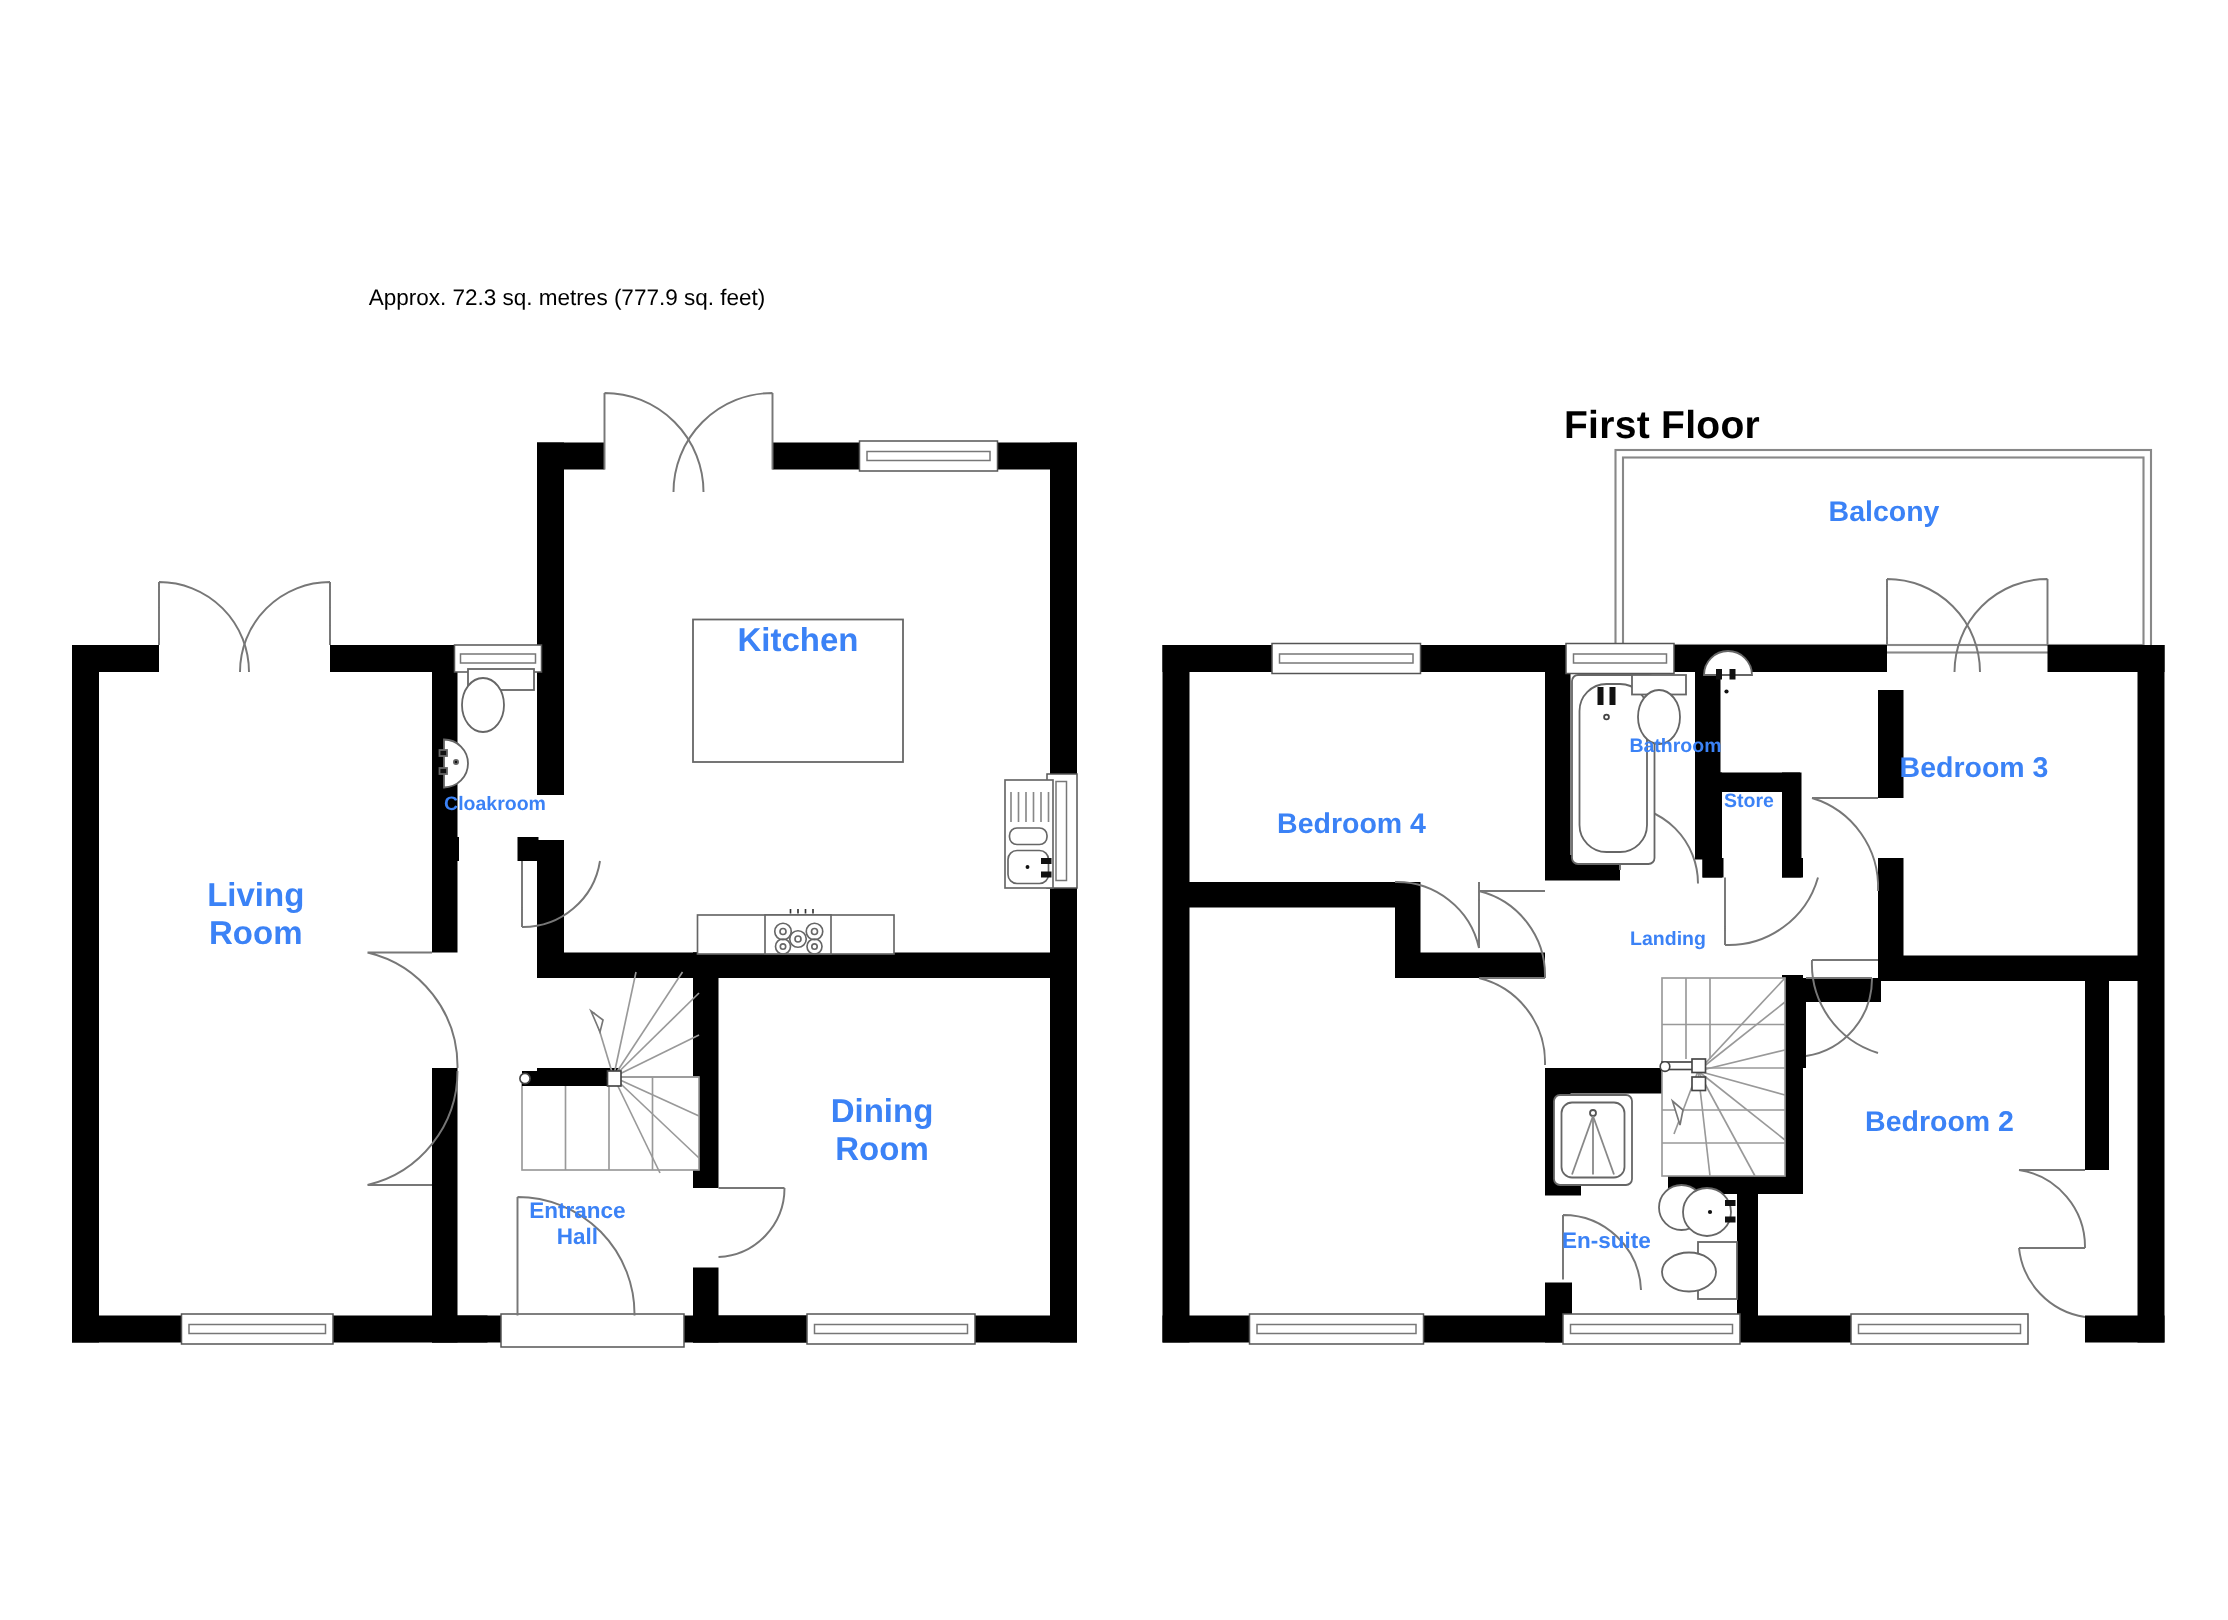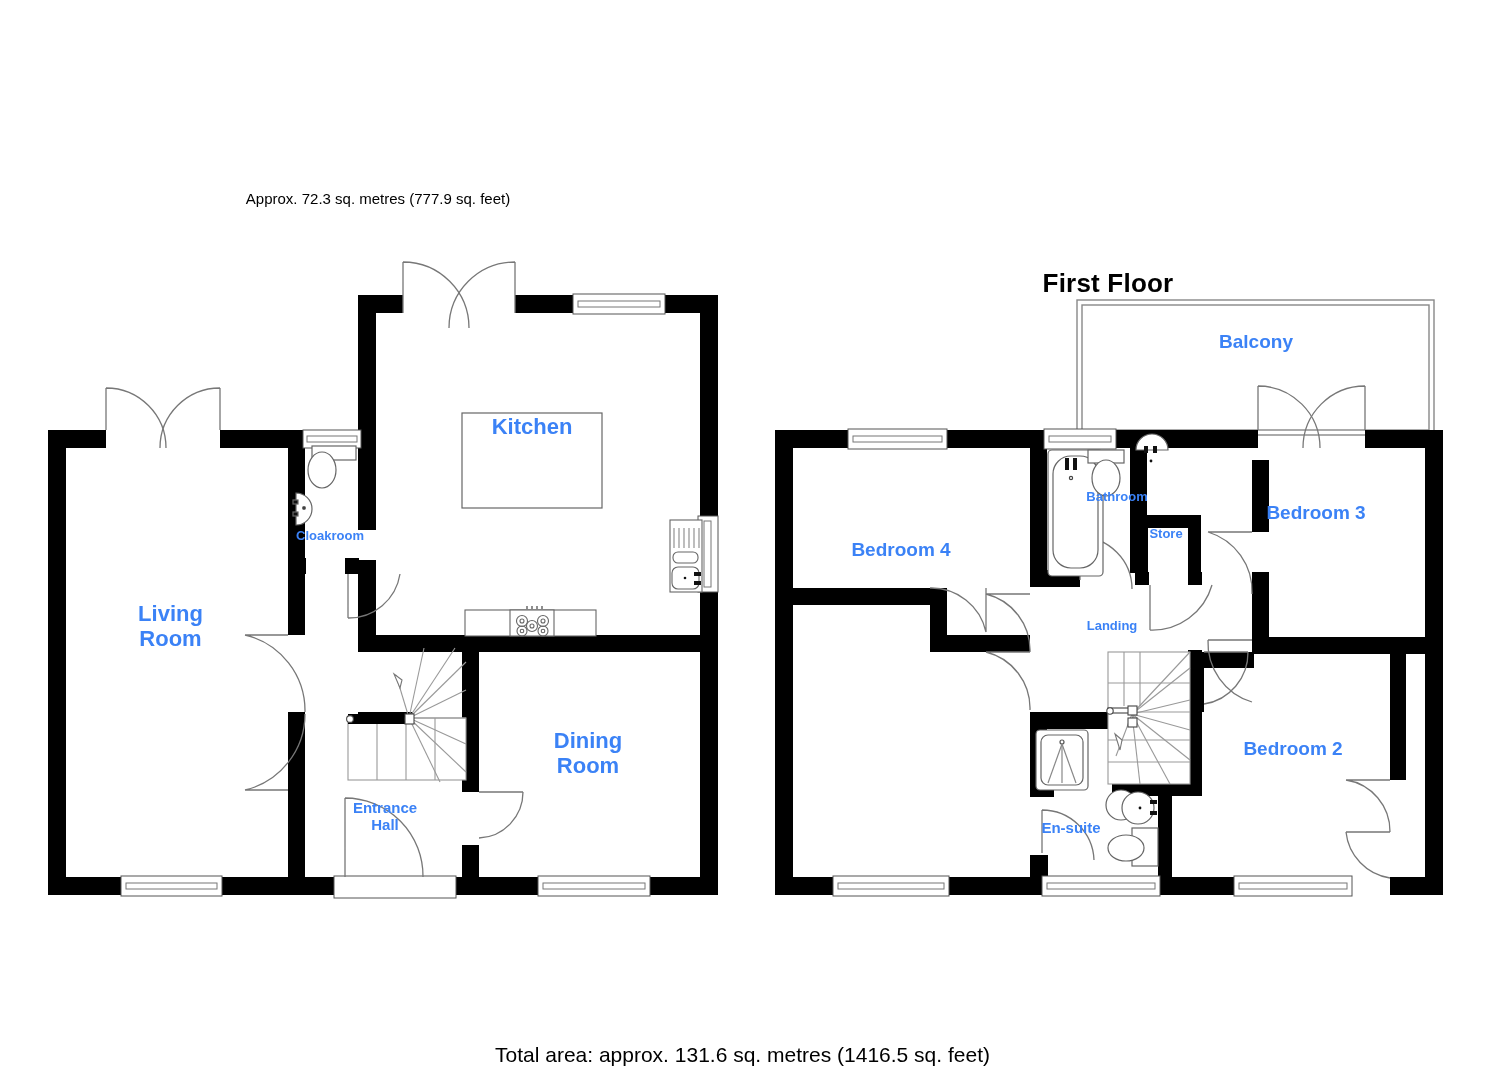--- a/index.html
+++ b/index.html
@@ -393,21 +393,21 @@
   </svg>
 
   <div class="ttl" id="gf-title">
     <span class="t2">Approx. 72.3 sq. metres (777.9 sq. feet)</span>
   </div>
 
   <div class="ttl" id="ff-title">
     <span class="t1">First Floor</span>
   </div>
 
-  <div class="rlabel s22" style="left:98px; top:602px; width:145px;">
+  <div class="rlabel s22" style="left:98px; top:585px; width:145px;">
     <div>Living</div>
     <div>Room</div>
   </div>
 
   <div class="rlabel s22" style="left:462px; top:415px; width:140px;">
     <div>Kitchen</div>
   </div>
 
   <div class="rlabel s13" style="left:292px; top:529px; width:76px;">
     <div>Cloakroom</div>
@@ -449,15 +449,14 @@
 
 
   <div class="rlabel s19" style="left:1222px; top:738px; width:142px;">
     <div>Bedroom 2</div>
   </div>
 
   <div class="rlabel s15" style="left:1022px; top:820px; width:98px;">
     <div>En-suite</div>
   </div>
 
-  <div id="total-area">Total area: approx. 131.6 sq. metres (1416.5 sq. feet)</div>
 
 </div>
 
 </body></html>

